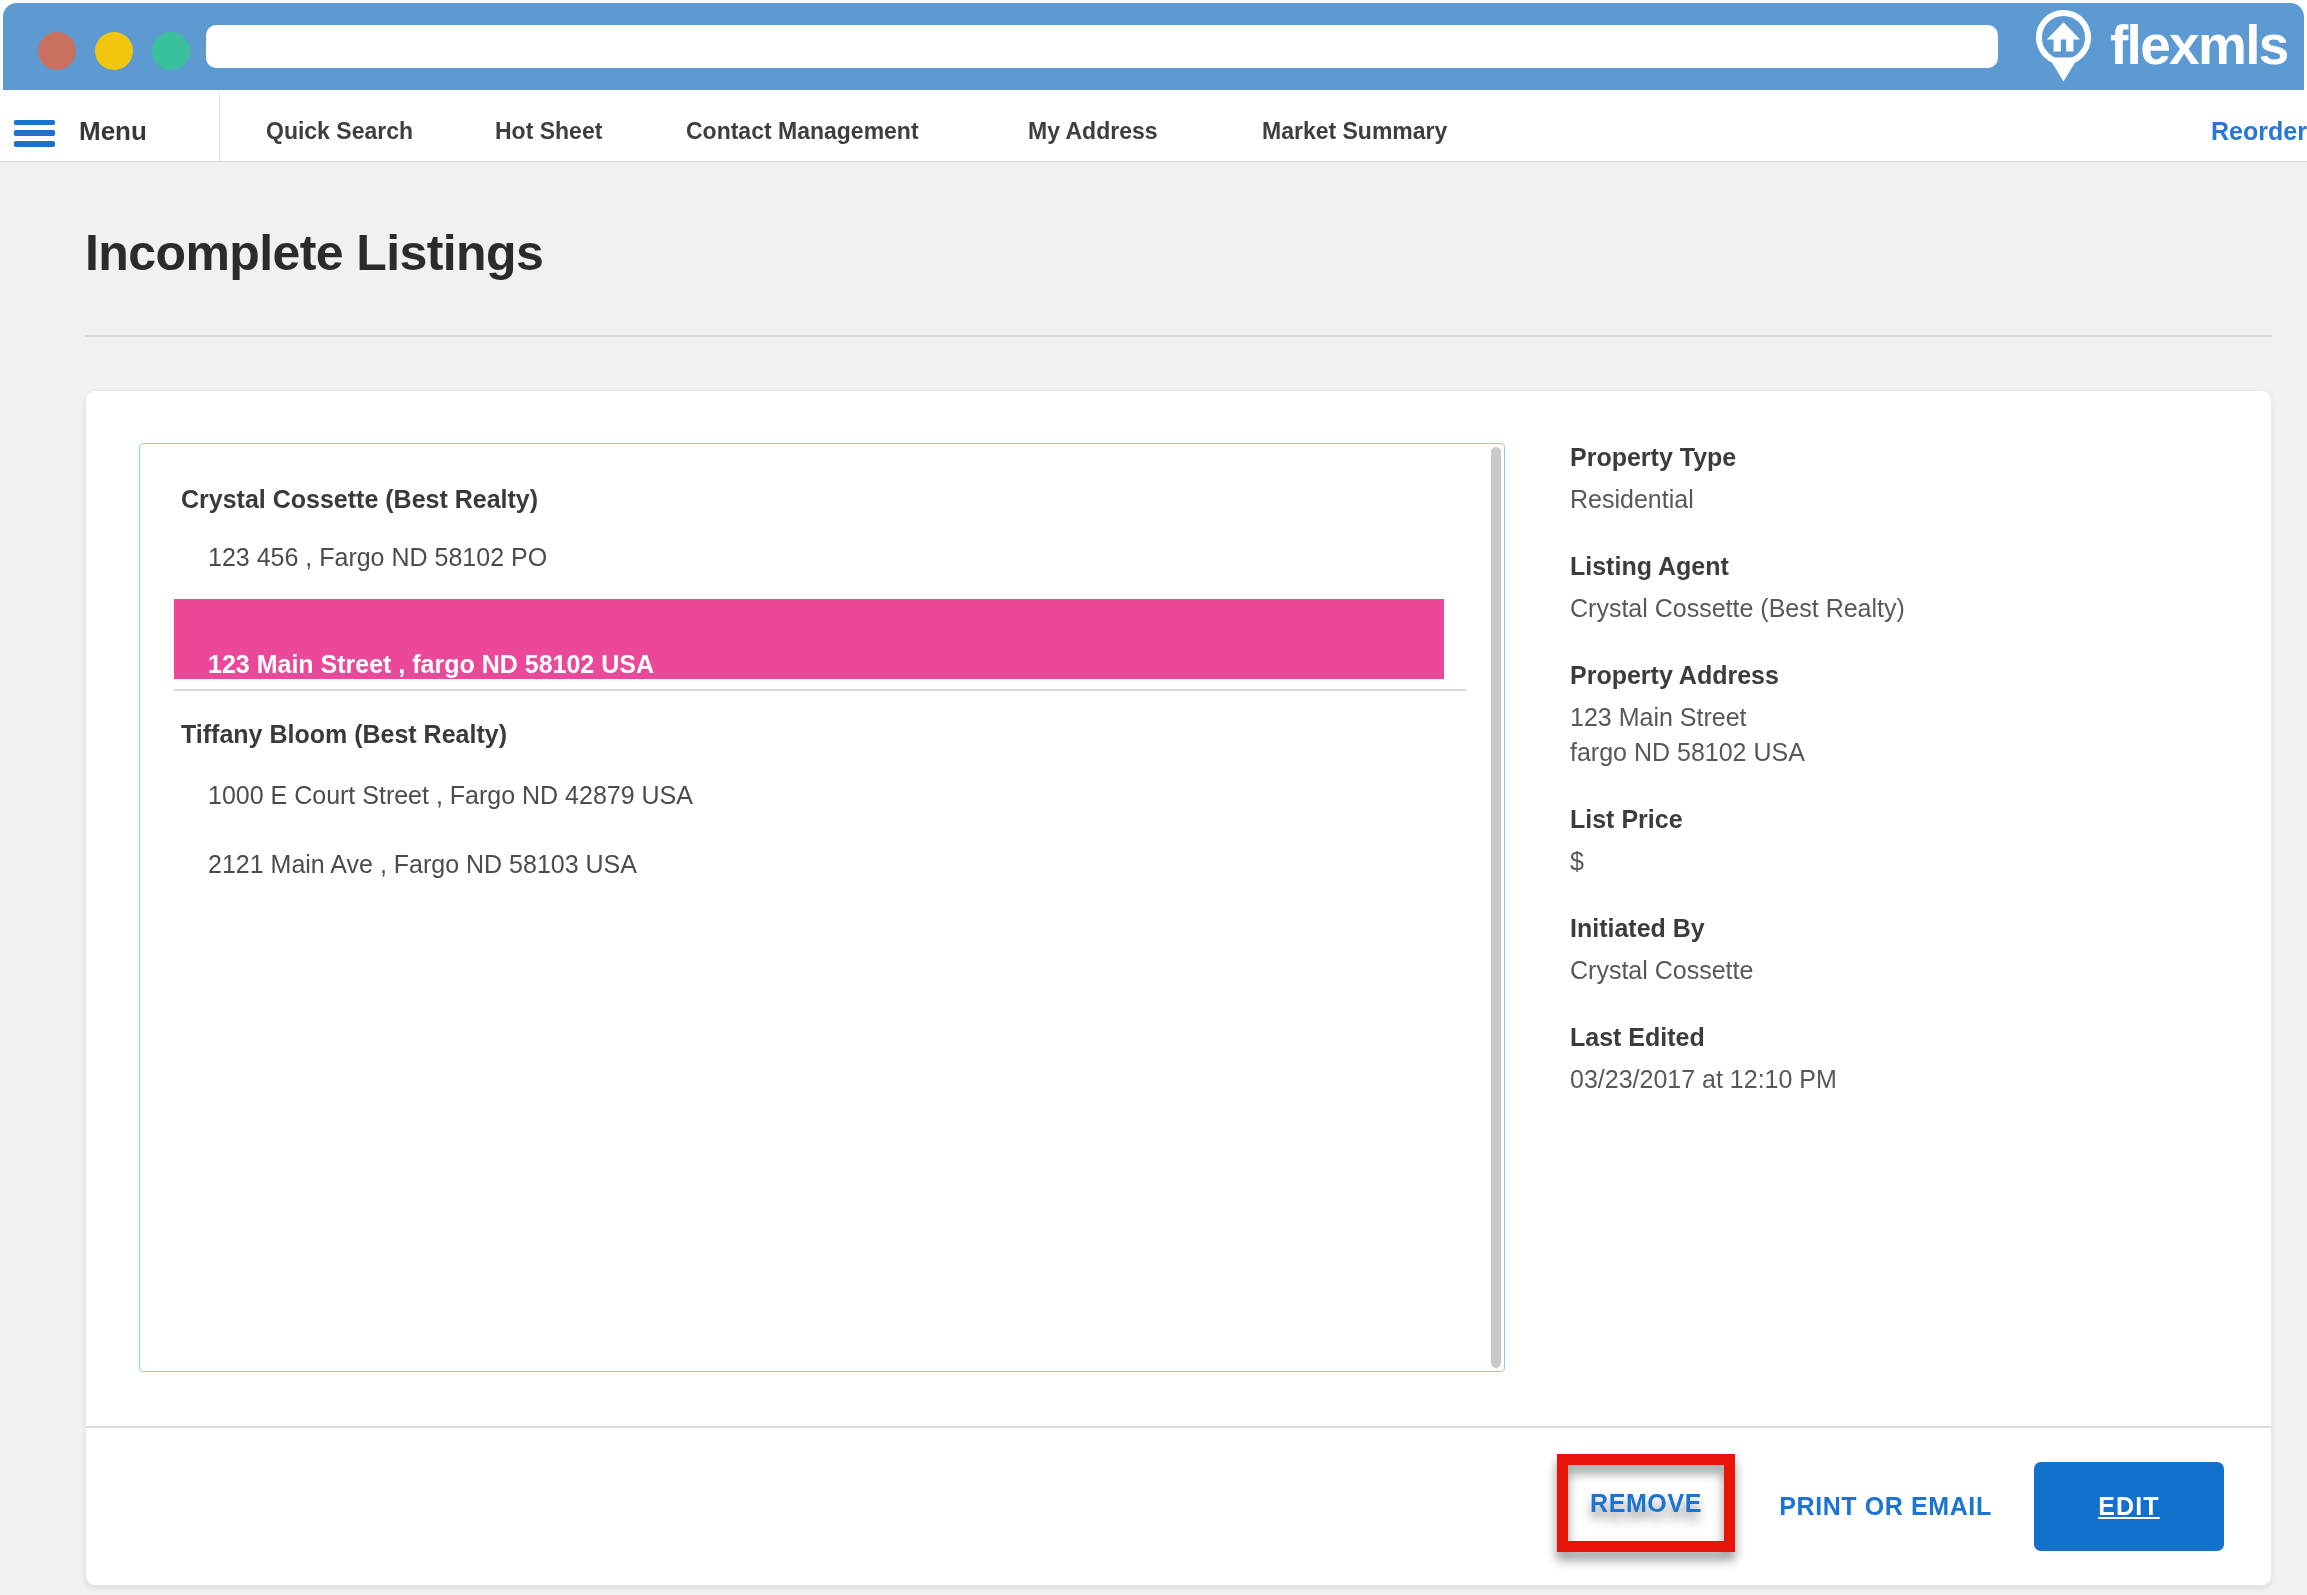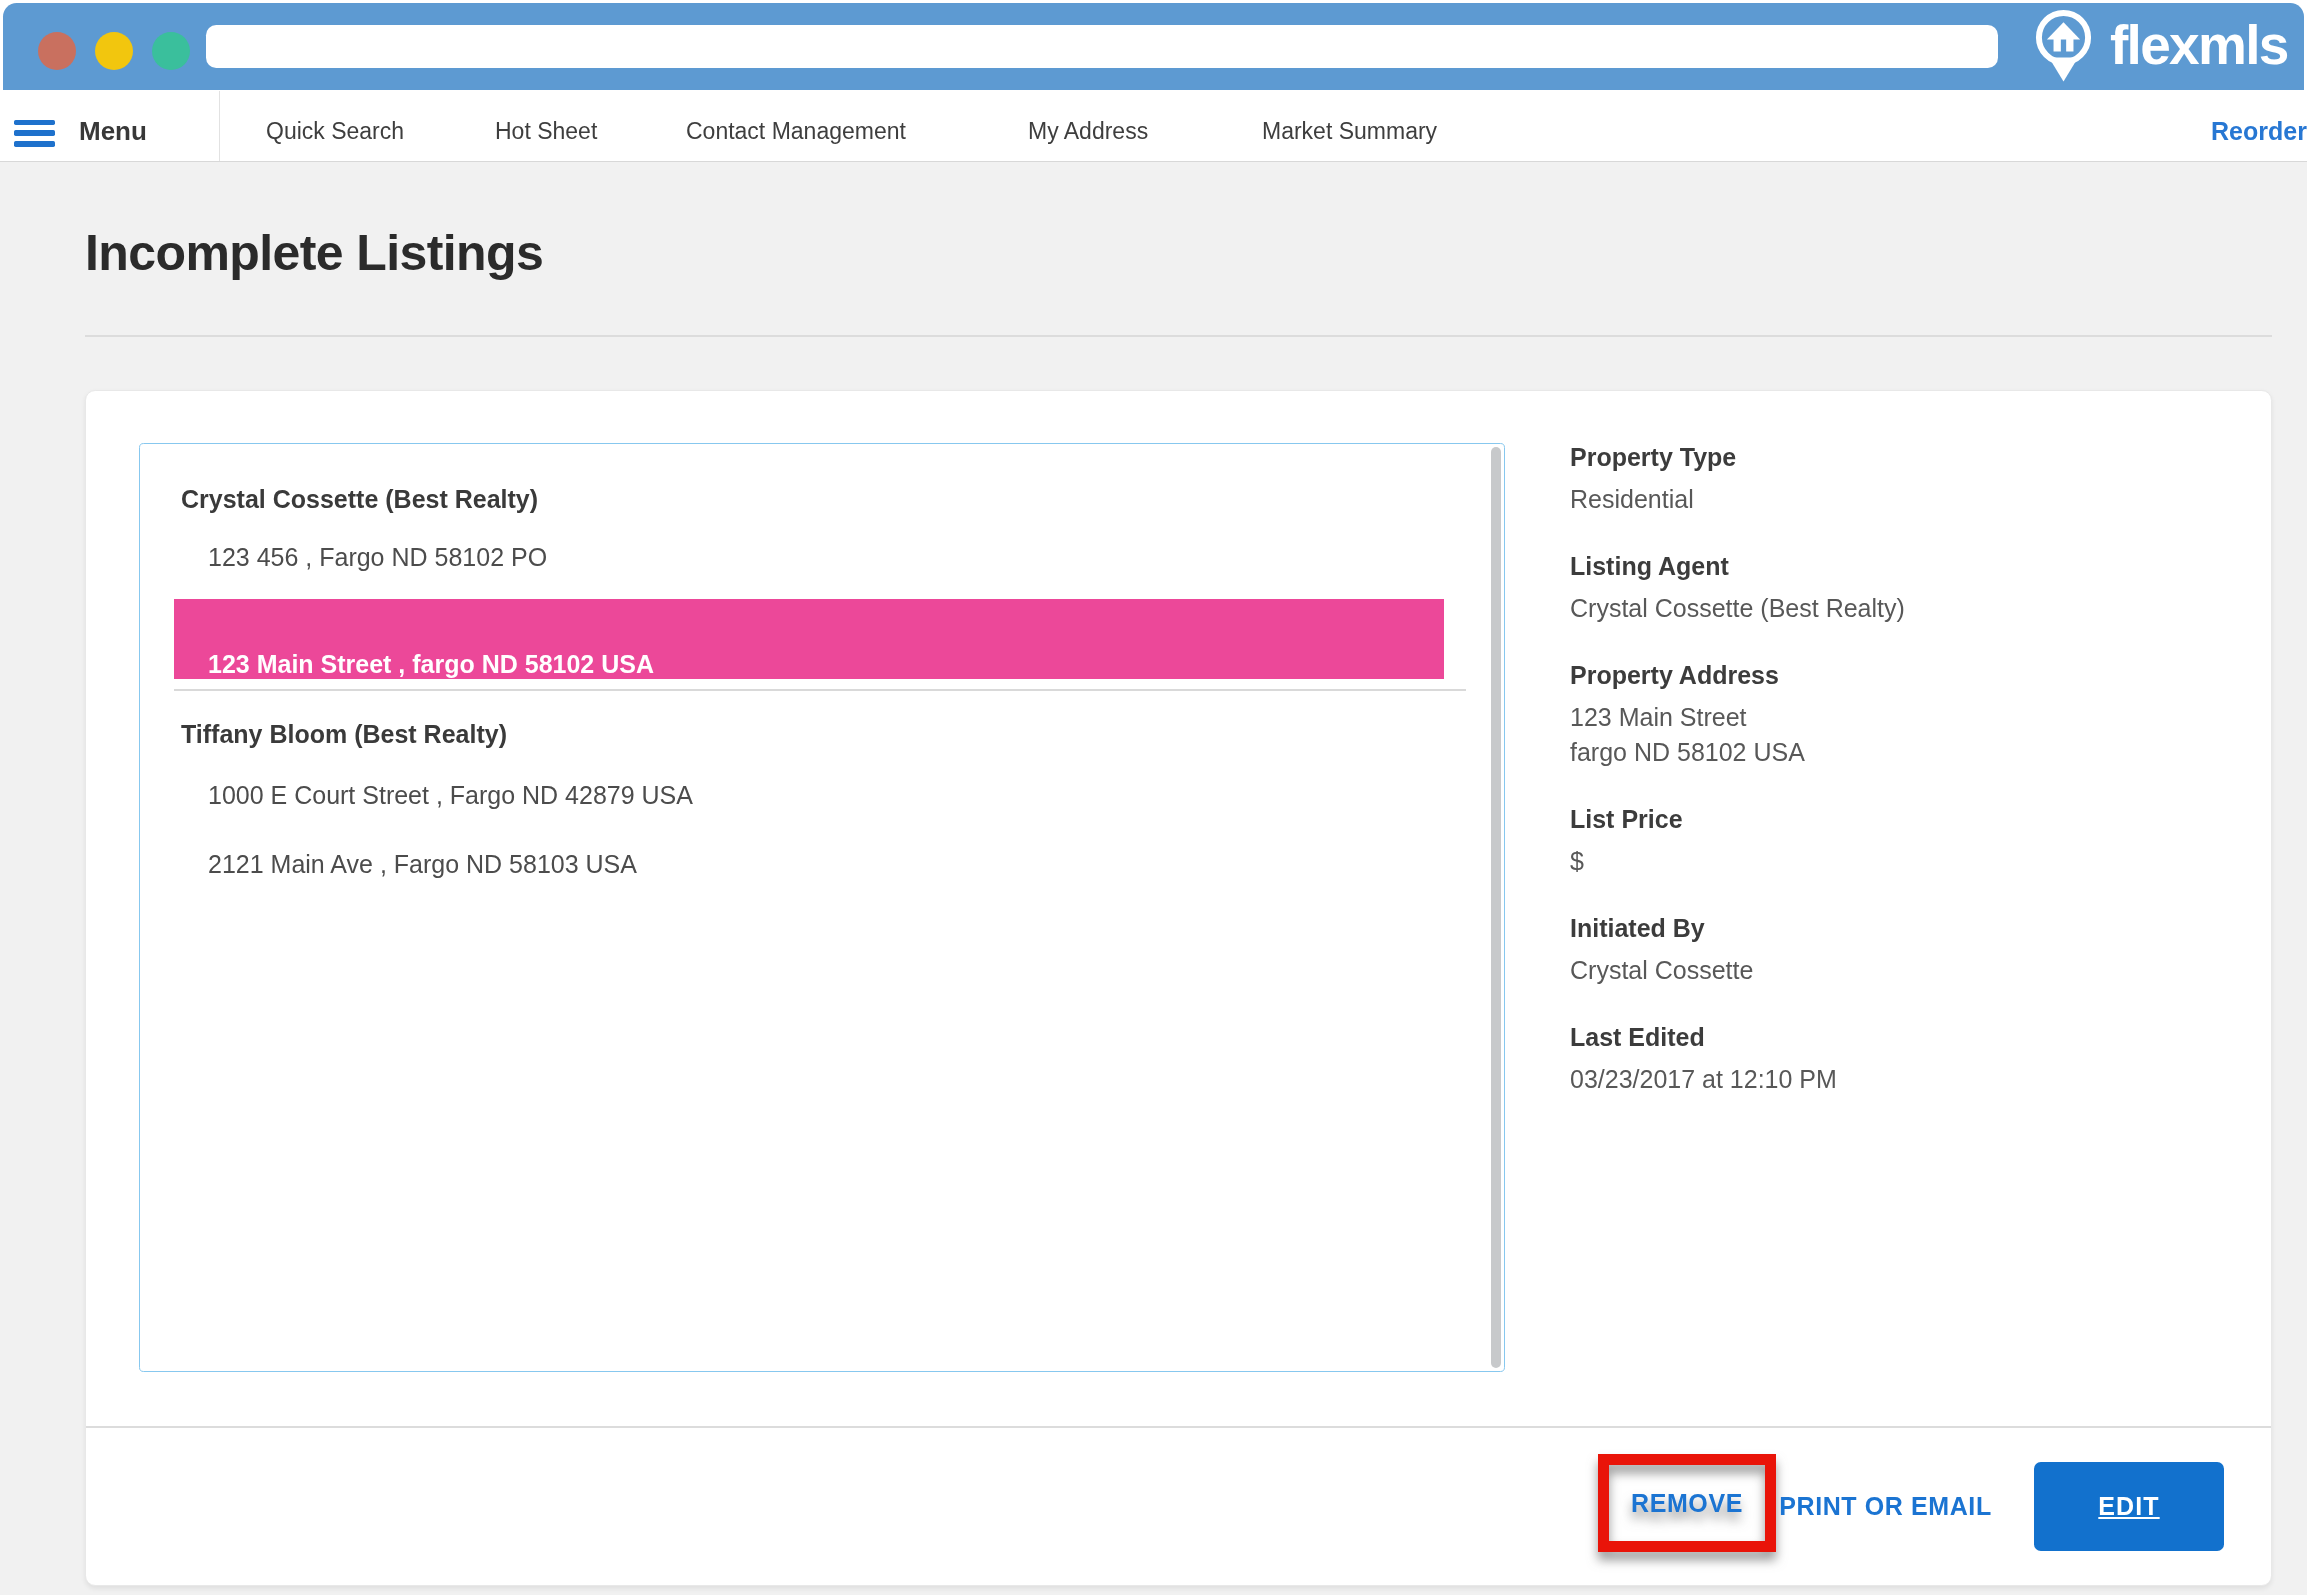--- a/index.html
+++ b/index.html
@@ -40,21 +40,21 @@
   }
   .hamburger { position:absolute; left:13.7px; top:28.5px; width:41px; height:32px; cursor:pointer; }
   .hamburger .bar { height:5.7px; border-radius:1.7px; background:#1e71cc; margin-bottom:5.1px; }
   .menu-label {
     position:absolute; left:79px; top:0; height:80px; display:flex; align-items:center;
     font-size:26px; font-weight:600; color:#383838; cursor:pointer;
   }
   .menu-divider { position:absolute; left:219px; top:0; bottom:0; width:1.1px; background:#e2e2e2; }
   .nav-item {
     position:absolute; top:0; height:80px; display:flex; align-items:center;
-    font-size:23px; font-weight:400; color:#3e3e3e; cursor:pointer; white-space:nowrap;
+    font-size:23px; font-weight:700; color:#3e3e3e; cursor:pointer; white-space:nowrap;
   }
   .nav-0 { left:266px; }  .nav-1 { left:495px; }  .nav-2 { left:686px; }
   .nav-3 { left:1028px; } .nav-4 { left:1262px; }
   .reorder-link {
     position:absolute; left:2211px; top:0; height:80px; display:flex; align-items:center;
     font-size:25px; font-weight:600; color:#2777d3; cursor:pointer; white-space:nowrap;
   }
 
   
   .page-title {
@@ -109,21 +109,21 @@
     white-space:nowrap;
   }
   .detail-value { font-size:25px; color:#585858; line-height:35px; white-space:nowrap; }
 
   
   .footer-divider { position:absolute; left:0; right:0; top:1035px; height:1.7px; background:#dcdcdc; }
   .remove-annotation {
     position:absolute; left:1471px; top:1063px; width:178px; height:98px;
     border:11.4px solid #e91409;
     filter:drop-shadow(0 8px 5.1px rgba(70,70,70,0.55));
-    display:flex; align-items:center; justify-content:center;margin-left:41px;
+    display:flex; align-items:center; justify-content:center;
   }
   .remove-label {
     color:#1b74d2; font-size:25px; font-weight:bold; letter-spacing:0.6px; cursor:pointer;
   }
   .print-btn {
     position:absolute; left:1697px; top:1071px; width:205px; height:89px;
     display:flex; align-items:center; justify-content:center;
     color:#1b74d2; font-size:25px; font-weight:bold; letter-spacing:0.6px;
     cursor:pointer; white-space:nowrap;
   }

